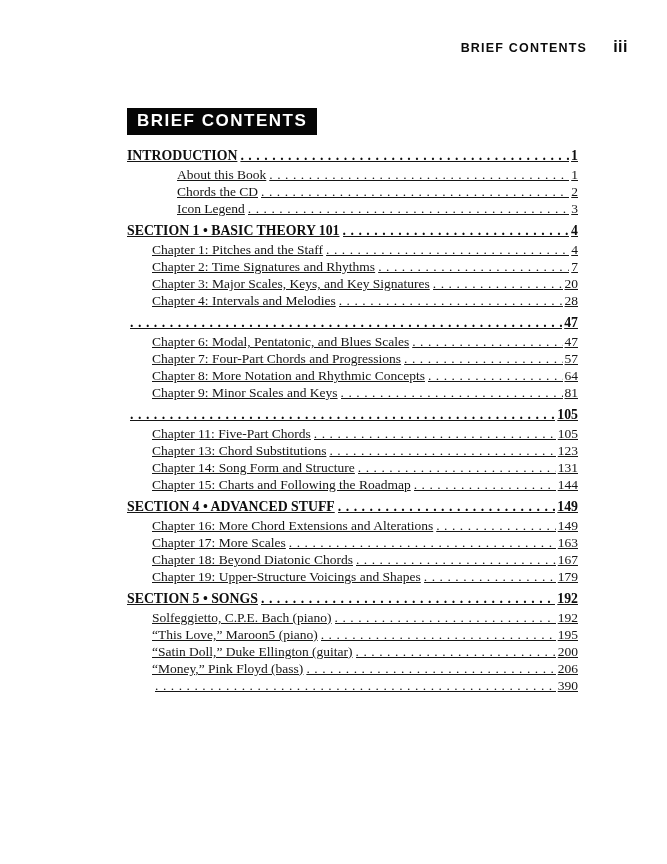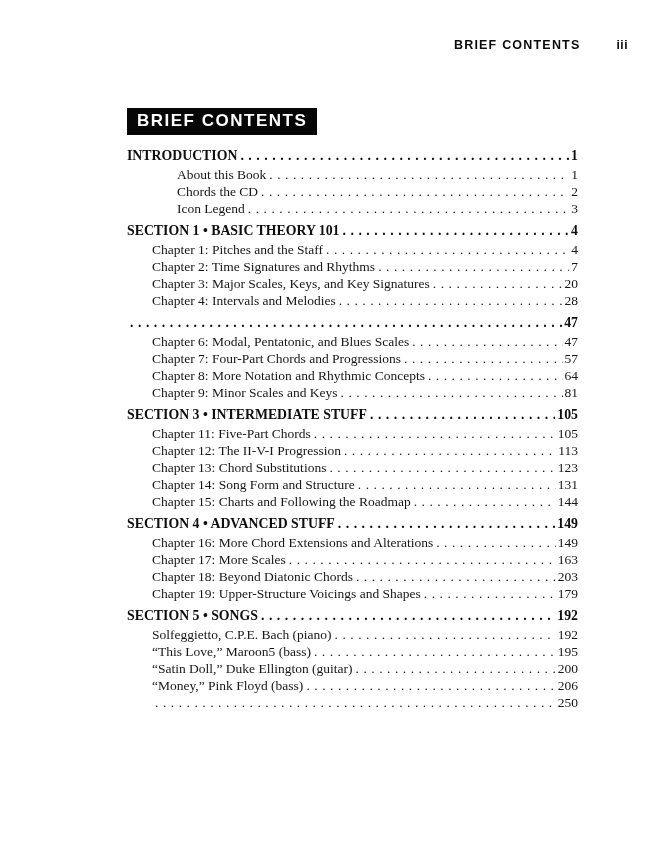--- a/index.html
+++ b/index.html
@@ -25,22 +25,22 @@
     align-items: baseline;
     font-family: "Liberation Sans", sans-serif;
     font-weight: bold;
     color: #0b0b0b;
   }
   .rh-title {
     font-size: 12.5px;
     letter-spacing: 1.2px;
   }
   .rh-page {
-    margin-left: 36px;
-    font-size: 12px;
+    margin-left: 26px;
+    font-size: 16px;
     letter-spacing: 0.5px;
   }
 
   
   .banner {
     position: absolute;
     left: 127px;
     top: 108px;
     background: #060606;
     color: #ffffff;
@@ -51,21 +51,21 @@
     padding: 3px 10px 4px 10px;
   }
 
   
   .toc {
     position: absolute;
     left: 127px;
     top: 147px;
     width: 451px;
   }
-  .section { margin-top: 5px; }
+  .section { margin-top: 5px; text-decoration: underline; }
   .section:first-child { margin-top: 0; }
 
   .row {
     display: flex;
     align-items: baseline;
     font-size: 13.5px;
     line-height: 17px;
     white-space: nowrap;
     color: #161616;
   }
@@ -191,36 +191,30 @@
   <div class="row entry-row indent-1">
     <span class="label">Chapter 9: Minor Scales and Keys</span>
     <span class="leader"></span>
     <span class="pagenum">81</span>
   </div>
 
 </div>
 
   <div class="section">
     <div class="row title-row">
-      <span class="label">SECTION 3 • INTERMEDIATE STUFF</span>
       <span class="leader"></span>
       <span class="pagenum">105</span>
     </div>
 
   <div class="row entry-row indent-1">
     <span class="label">Chapter 11: Five-Part Chords</span>
     <span class="leader"></span>
     <span class="pagenum">105</span>
   </div>
 
-  <div class="row entry-row indent-1">
-    <span class="label">Chapter 12: The II-V-I Progression</span>
-    <span class="leader"></span>
-    <span class="pagenum">113</span>
-  </div>
 
   <div class="row entry-row indent-1">
     <span class="label">Chapter 13: Chord Substitutions</span>
     <span class="leader"></span>
     <span class="pagenum">123</span>
   </div>
 
   <div class="row entry-row indent-1">
     <span class="label">Chapter 14: Song Form and Structure</span>
     <span class="leader"></span>
@@ -249,21 +243,21 @@
 
   <div class="row entry-row indent-1">
     <span class="label">Chapter 17: More Scales</span>
     <span class="leader"></span>
     <span class="pagenum">163</span>
   </div>
 
   <div class="row entry-row indent-1">
     <span class="label">Chapter 18: Beyond Diatonic Chords</span>
     <span class="leader"></span>
-    <span class="pagenum">203</span>
+    <span class="pagenum">167</span>
   </div>
 
   <div class="row entry-row indent-1">
     <span class="label">Chapter 19: Upper-Structure Voicings and Shapes</span>
     <span class="leader"></span>
     <span class="pagenum">179</span>
   </div>
 </div>
 
   <div class="section">
@@ -273,37 +267,37 @@
       <span class="pagenum">192</span>
     </div>
 
   <div class="row entry-row indent-1">
     <span class="label">Solfeggietto, C.P.E. Bach (piano)</span>
     <span class="leader"></span>
     <span class="pagenum">192</span>
   </div>
 
   <div class="row entry-row indent-1">
-    <span class="label">“This Love,” Maroon5 (bass)</span>
+    <span class="label">“This Love,” Maroon5 (piano)</span>
     <span class="leader"></span>
     <span class="pagenum">195</span>
   </div>
 
   <div class="row entry-row indent-1">
     <span class="label">“Satin Doll,” Duke Ellington (guitar)</span>
     <span class="leader"></span>
     <span class="pagenum">200</span>
   </div>
 
   <div class="row entry-row indent-1">
     <span class="label">“Money,” Pink Floyd (bass)</span>
     <span class="leader"></span>
     <span class="pagenum">206</span>
   </div>
 
   <div class="row entry-row indent-1">
     <span class="leader"></span>
-    <span class="pagenum">250</span>
+    <span class="pagenum">390</span>
   </div>
 </div>
 </div>
 
 </div>
 
 </body></html>

